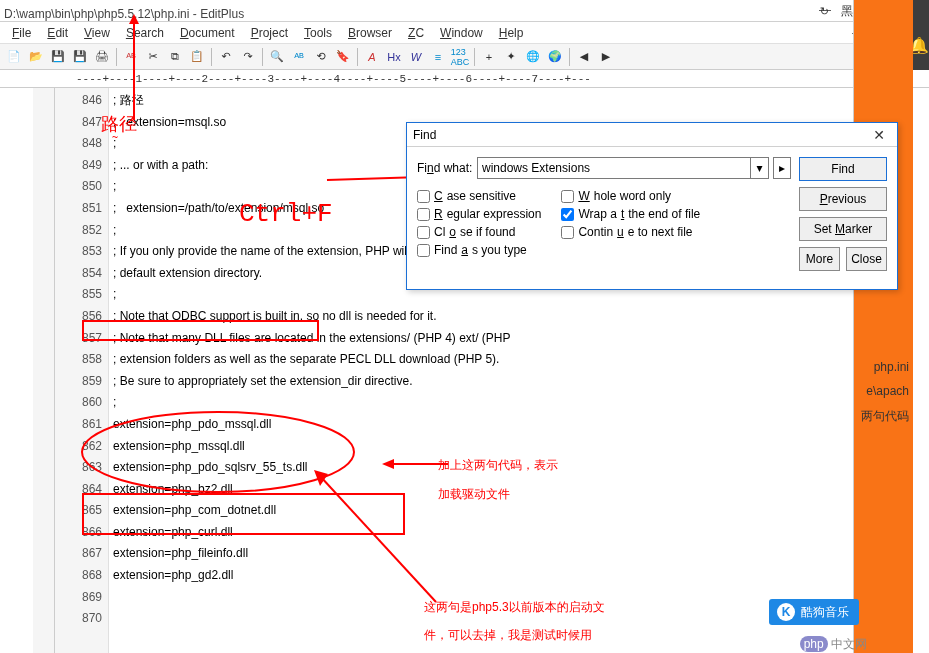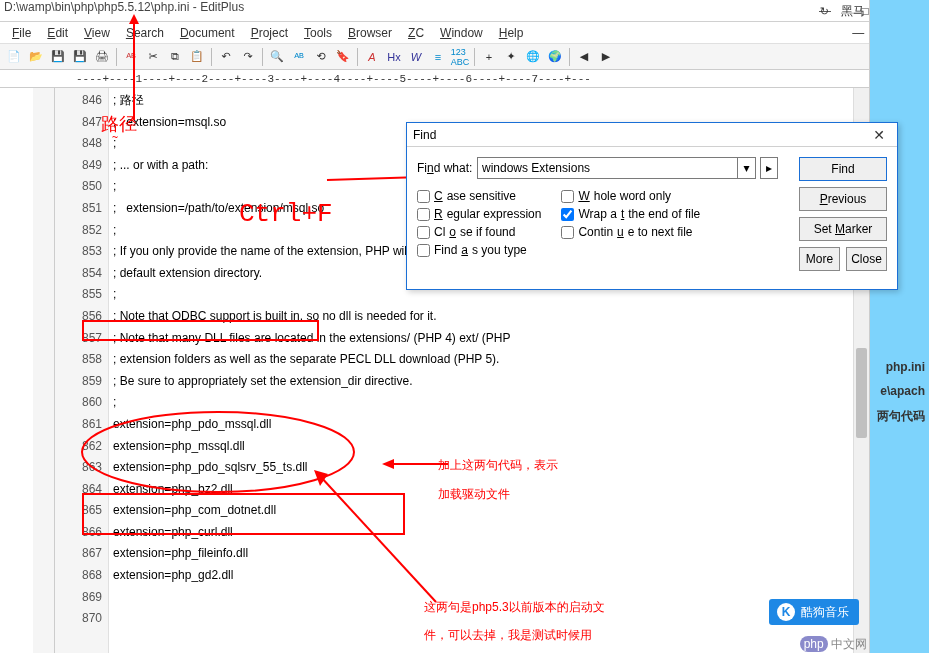--- a/index.html
+++ b/index.html
@@ -1,17 +1,17 @@
 <!DOCTYPE html>
 <html><head>
 <meta charset="utf-8">
 <style>
 * { margin:0; padding:0; box-sizing:border-box; font-family:"Segoe UI",Tahoma,sans-serif; font-size:12px; }
 body { background:#fff; width:929px; height:653px; overflow:hidden; position:relative; }
-.title-bar { height:22px; display:flex; align-items:flex-start; padding:0 4px; border-bottom:1px solid #d0d0d0; background:#fff; }
+.title-bar { height:22px; display:flex; align-items:flex-end; padding:0 4px; border-bottom:1px solid #d0d0d0; background:#fff; }
 .title-bar .title { flex:1; color:#444; font-size:12px; }
 .title-bar .win-btn { width:40px; height:22px; display:flex; align-items:center; justify-content:center; color:#444; }
 .menubar { height:22px; display:flex; align-items:center; padding:0 4px; border-bottom:1px solid #e0e0e0; }
 .menubar span { padding:2px 8px; color:#333; white-space:nowrap; }
 .menubar span u { text-decoration:underline; }
 .toolbar { height:26px; display:flex; align-items:center; padding:2px 4px; border-bottom:1px solid #ccc; background:#f5f5f5; gap:2px; }
 .toolbar .tb-btn { width:20px; height:20px; display:flex; align-items:center; justify-content:center; background:#f5f5f5; font-size:11px; color:#333; }
 .toolbar .sep { width:1px; height:18px; background:#bbb; margin:0 2px; }
 .ruler { height:18px; border-bottom:1px solid #ccc; background:#fff; font-family:"Courier New",monospace; font-size:11px; color:#333; white-space:pre; padding-left:76px; overflow:hidden; line-height:18px; }
 .editor-wrap { position:absolute; top:88px; left:0; right:60px; bottom:0; display:flex;margin-left:33px; }
@@ -21,28 +21,28 @@
 .code { flex:1; font-family:"Courier New",monospace; font-size:13px; line-height:21.6px; padding:2px 0 2px 4px; position:relative; }
 .code .line { white-space:pre; }
 .hl { background:#3366cc; color:#fff; }
 .red-box1 { position:absolute; border:2px solid red; left:82px; top:320px; width:237px; height:21px; pointer-events:none; }
 .red-box2 { position:absolute; border:2px solid red; left:82px; top:493px; width:323px; height:42px; pointer-events:none; }
 .anno-path { position:absolute; left:101px; top:112px; color:red; font-family:"Microsoft YaHei",sans-serif; font-size:18px; }
 .anno-ctrlf { position:absolute; left:239px; top:199px; color:red; font-family:"Courier New",monospace; font-size:26px; }
 .anno-squiggle { position:absolute; left:112px; top:132px; color:red; font-family:monospace; font-size:10px; }
 .anno-add { position:absolute; left:438px; top:449px; color:red; font-family:"Microsoft YaHei","SimSun",sans-serif; font-size:22px; line-height:26px; }
 .anno-old { position:absolute; left:424px; top:592px; color:red; font-family:"Microsoft YaHei","SimSun",sans-serif; font-size:18px; line-height:26px; }
-.right-strip { position:absolute; right:0; top:0; width:60px; height:100%; background:#7dd3fc; border-left:1px solid #ccc;font-weight:bold; } 
+.right-strip { position:absolute; right:16px; top:0; width:60px; height:100%; background:#f97316; border-left:1px solid #ccc; } 
 .right-strip .snippet { position:absolute; right:4px; font-size:12px; color:#333; font-family:"Microsoft YaHei",sans-serif; white-space:nowrap; direction:rtl; }
 
 .find-dialog { position:absolute; left:406px; top:122px; width:492px; height:168px; background:#fff; border:1px solid #1a6fd6; box-shadow:2px 2px 6px rgba(0,0,0,.2); }
 .find-dialog .dlg-title { height:24px; background:#fff; border-bottom:1px solid #d0d0d0; display:flex; align-items:center; padding:0 6px; font-size:12px; }
 .find-dialog .dlg-title .t { flex:1; }
 .find-dialog .dlg-close { width:24px; height:20px; display:flex; align-items:center; justify-content:center; font-size:14px; color:#333; }
-.find-dialog .body { padding:10px 10px 8px; display:flex;gap:13px; }
+.find-dialog .body { padding:10px 10px 8px; display:flex; }
 .find-dialog .left { flex:1; }
 .find-dialog .row1 { display:flex; align-items:center; margin-bottom:10px; }
 .find-dialog label.fw { width:60px; }
 .find-dialog input[type=text] { flex:1; border:1px solid #7a7a7a; height:22px; padding:2px 4px; font-size:12px; }
 .find-dialog .dd { width:18px; height:22px; border:1px solid #7a7a7a; border-left:none; display:flex; align-items:center; justify-content:center; margin-right:4px; }
 .find-dialog .hist { width:18px; height:22px; border:1px solid #7a7a7a; display:flex; align-items:center; justify-content:center; }
 .find-dialog .opts { display:flex; gap:20px; }
 .find-dialog .col { display:flex; flex-direction:column; gap:4px; }
 .find-dialog .col label { display:flex; align-items:center; gap:4px; }
 .find-dialog .btns { width:88px; margin-left:8px; display:flex; flex-direction:column; gap:6px; }

